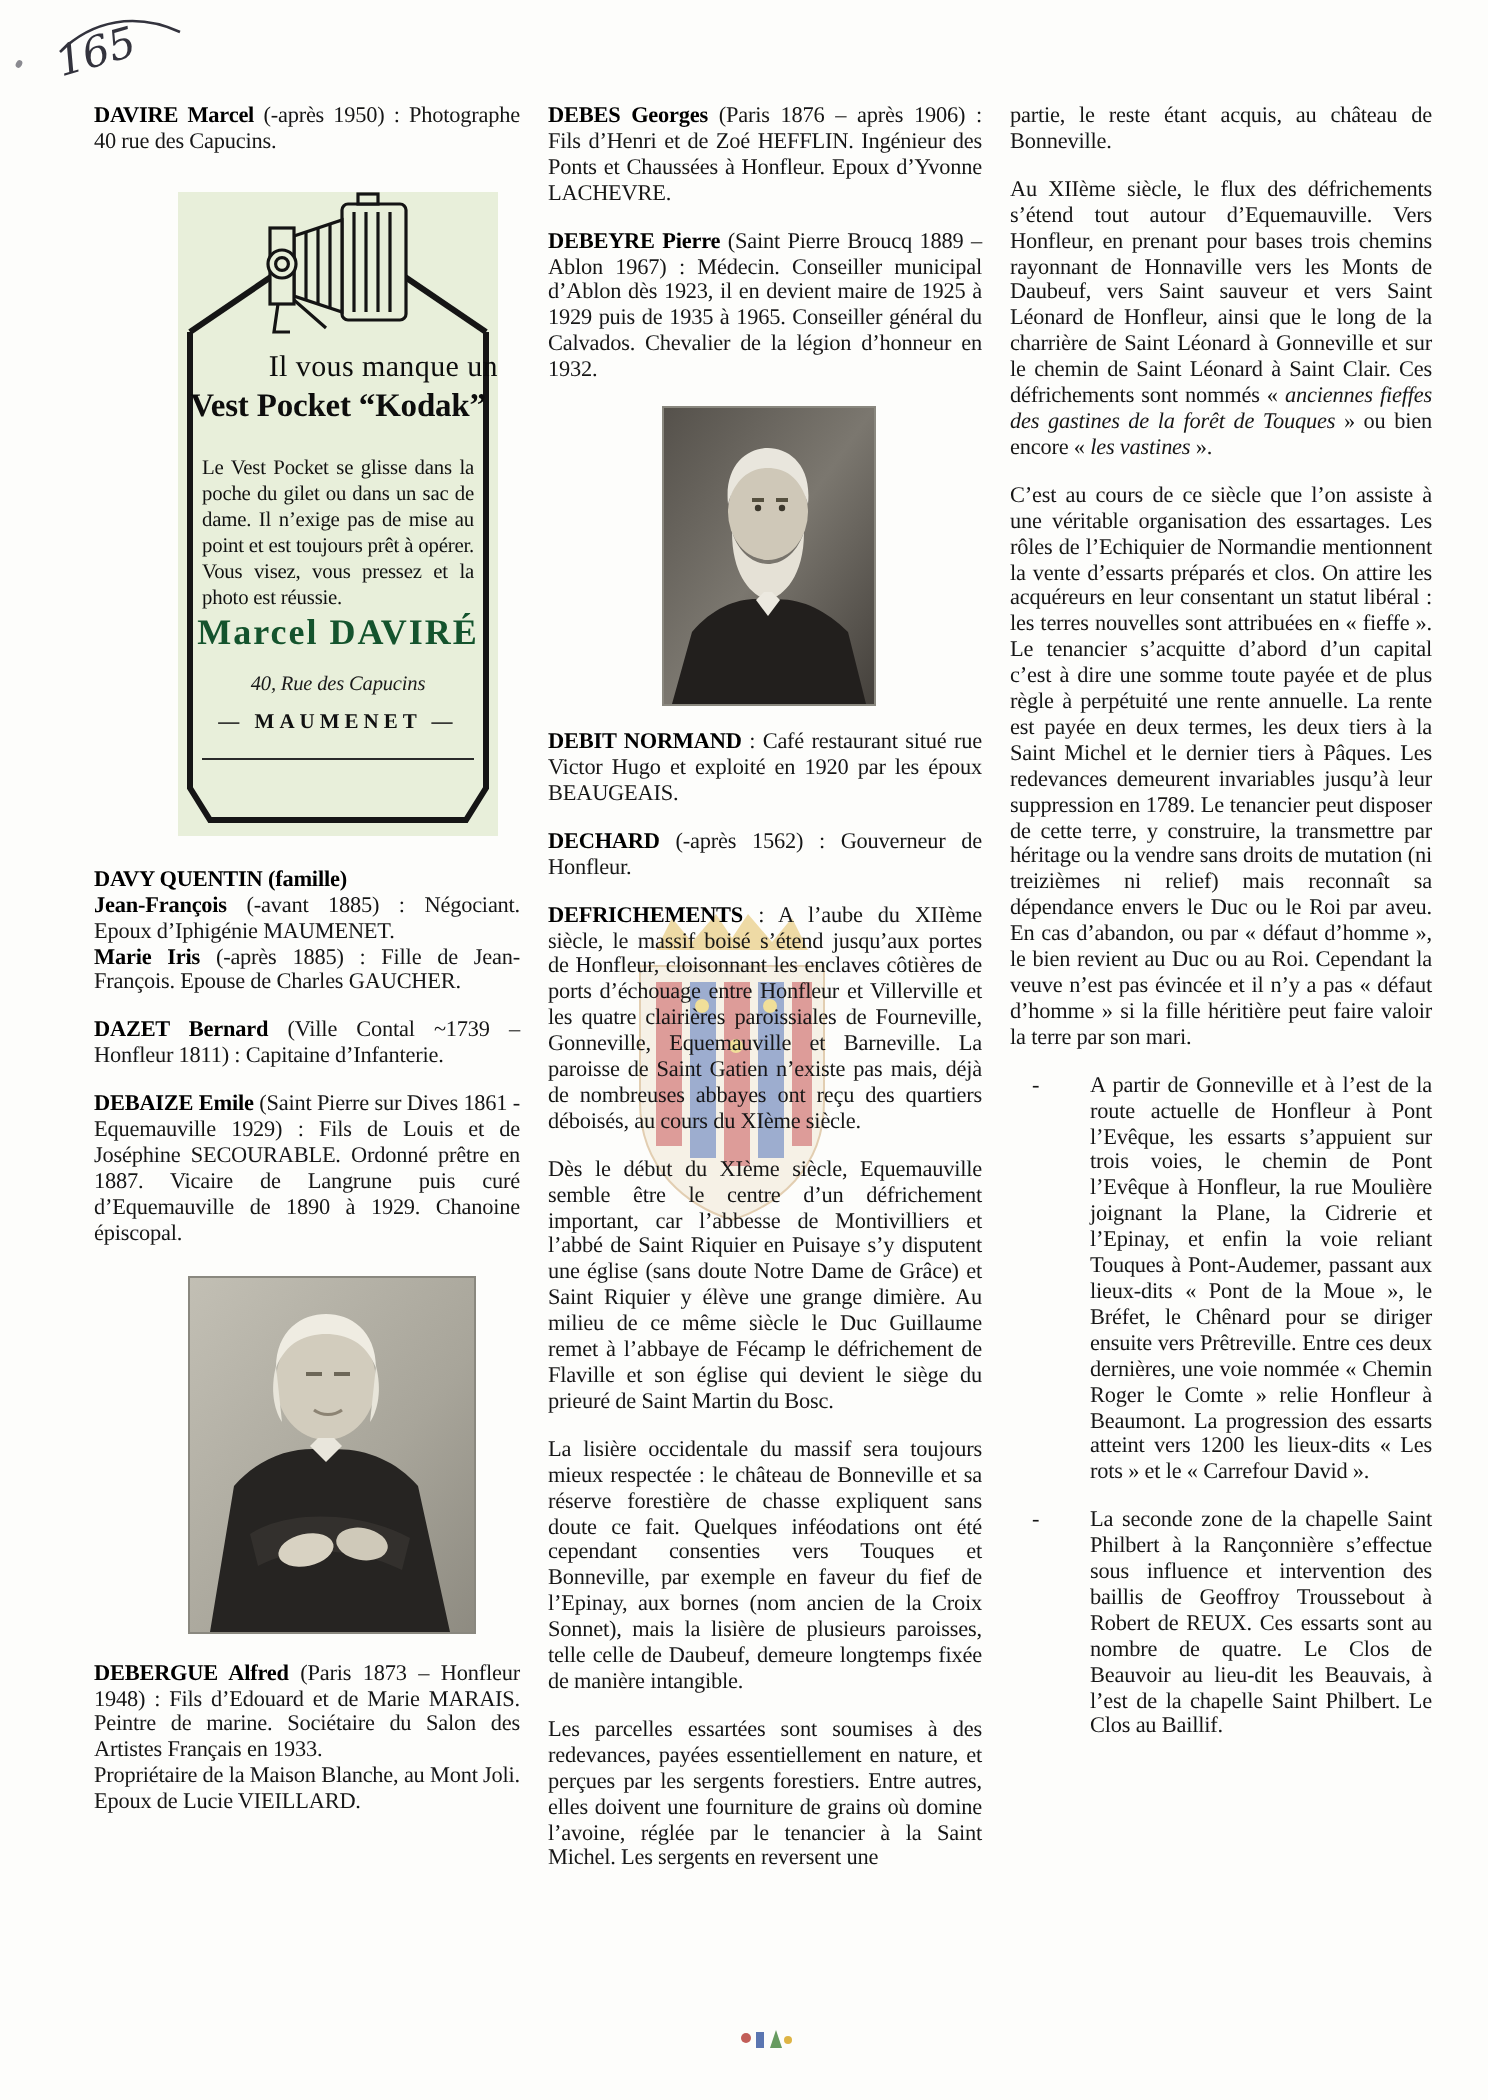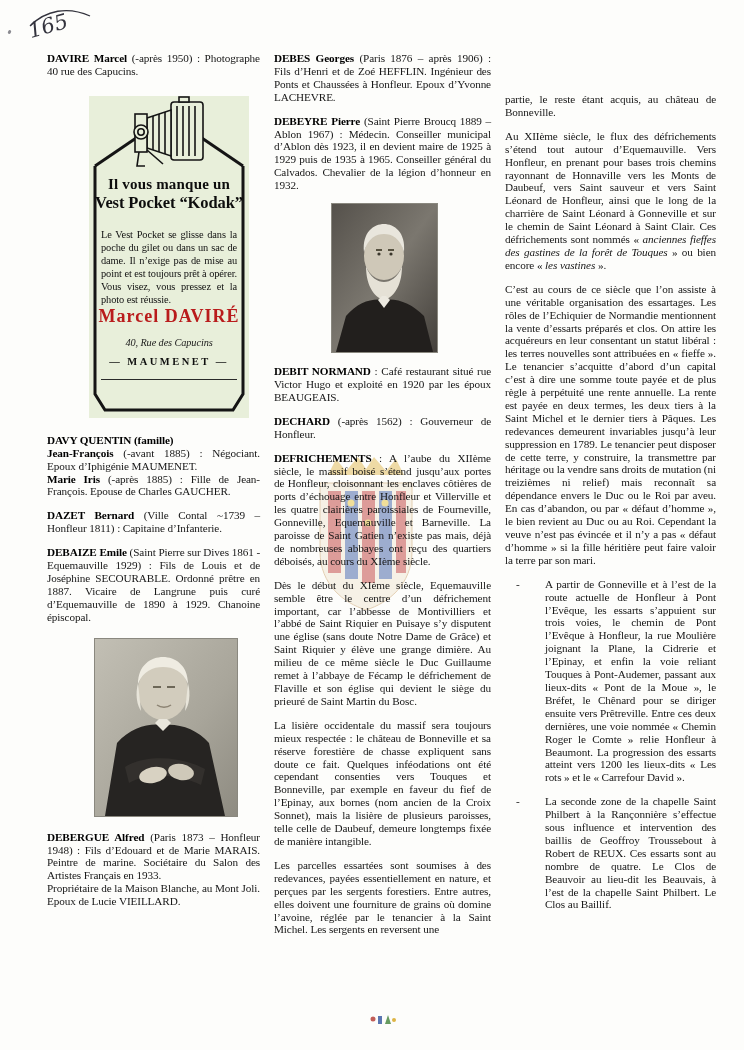--- a/index.html
+++ b/index.html
@@ -2,41 +2,41 @@
 <html><head>
 <meta charset="utf-8">
 <style>
   html,body{margin:0;padding:0;background:#ffffff;}
   .page{position:relative;width:744px;height:1050px;background:#fdfdfb;overflow:hidden;
         font-family:"Liberation Serif", serif;color:#161616;}
   .columns{position:absolute;left:47px;top:52px;display:flex;gap:14px;}
   .col{font-size:11.2px;line-height:12.9px;text-align:justify;letter-spacing:-0.1px;}
   .col1{width:213px;}
   .col2{width:217px;position:relative;}
-  .col3{width:211px;margin-top:41px;}
+  .col3{width:211px;}
   .entry{margin:0 0 11px 0;position:relative;}
   .entry b{font-weight:bold;color:#000;}
   .pline{margin:0;}
   
   .handnum{position:absolute;left:16px;top:4px;width:90px;height:44px;}
   .handnum span{position:absolute;left:12px;top:10px;font-family:"DejaVu Serif",serif;
       font-style:italic;font-size:21px;color:#33333d;transform:rotate(-16deg);display:inline-block;}
   .pen-speck{position:absolute;left:-8px;top:26px;width:3px;height:4px;background:#8a8a90;
       border-radius:50%;transform:rotate(30deg);}
   
   .ad{position:relative;width:160px;height:322px;margin:18px 11px 16px 42px;background:#e8efda;}
   .ad svg{position:absolute;left:0;top:0;}
-  .ad .h1{position:absolute;left:0;right:0;top:80px;text-align:center;font-weight:bold;
+  .ad .h1{position:absolute;left:0;right:0;top:80px;text-align:right;font-weight:normal;
       font-size:15px;line-height:16px;letter-spacing:0.2px;color:#0d0d0d;}
   .ad .h2{position:absolute;left:0;right:0;top:98px;text-align:center;font-weight:bold;
       font-size:16.5px;line-height:18px;color:#0d0d0d;}
   .ad .body{position:absolute;left:12px;right:12px;top:132px;font-size:10.4px;line-height:13px;
       text-align:justify;color:#111;}
   .ad .owner{position:absolute;left:0;right:0;top:214px;text-align:center;font-weight:bold;
-      font-size:18px;letter-spacing:1px;color:#b91c1c;}
+      font-size:18px;letter-spacing:1px;color:#14532d;}
   .ad .addr{position:absolute;left:0;right:0;top:241px;text-align:center;font-weight:normal;
       font-style:italic;font-size:10.3px;color:#1a1a1a;}
   .ad .city{position:absolute;left:0;right:0;top:260px;text-align:center;font-weight:bold;
       font-size:10.5px;letter-spacing:2.5px;color:#101010;}
   .ad .divider{position:absolute;left:12px;right:12px;top:283px;border-top:1px solid #2a2a2a;}
   .ad .footer{position:absolute;left:10px;right:10px;top:288px;font-size:9.6px;line-height:11.5px;
       text-align:center;color:#181818;}
   
   .photo{display:block;border:1px solid #8a887f;}
   .photo-left{margin:14px 20px 14px 47px;}

